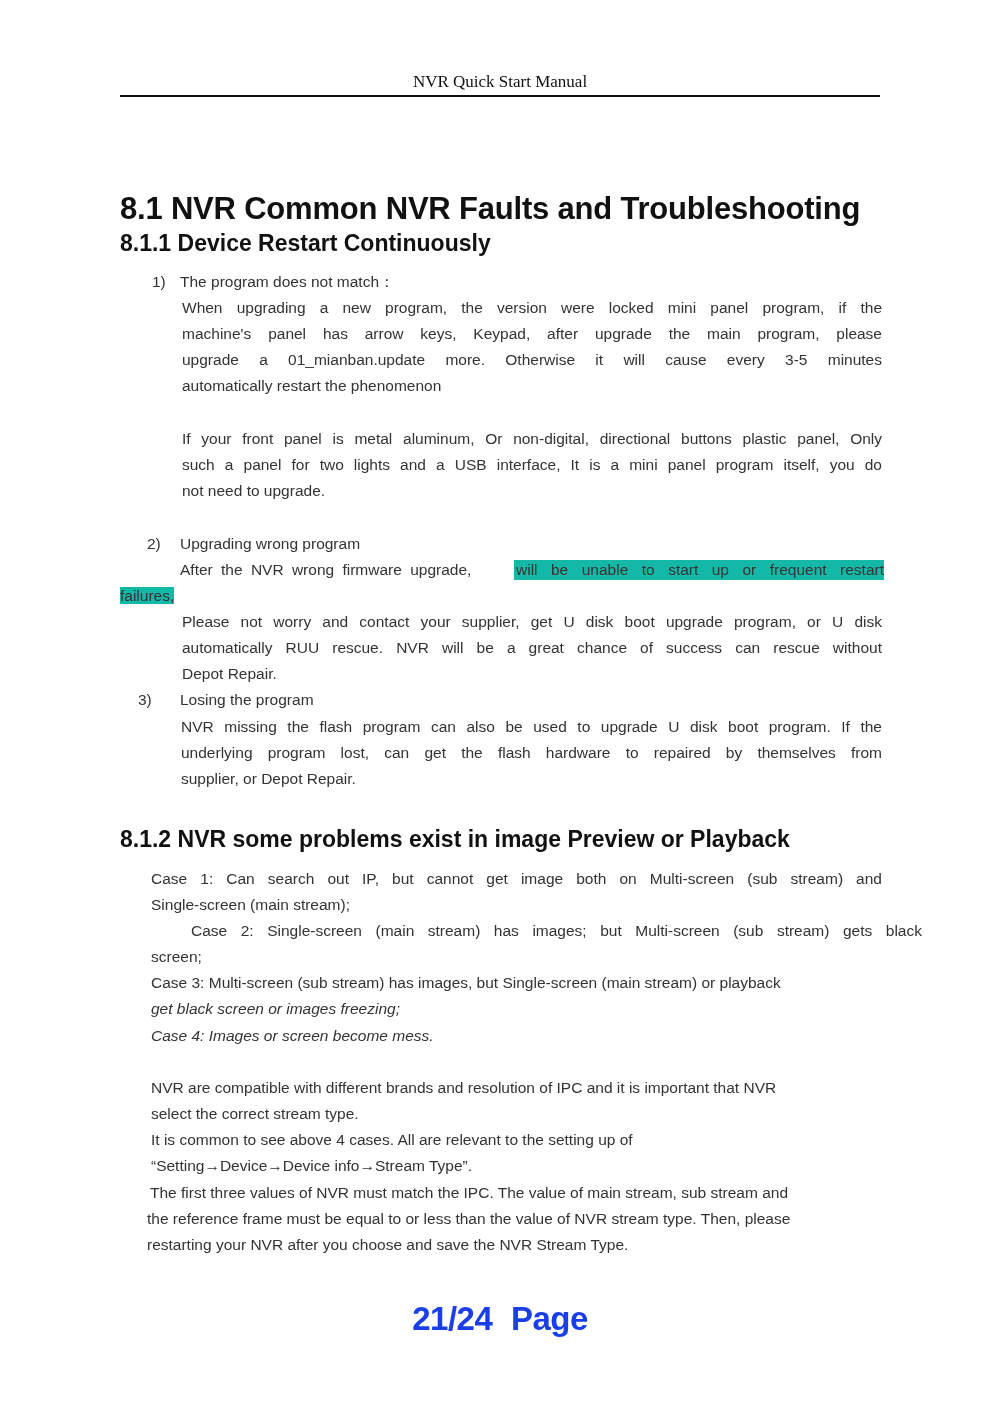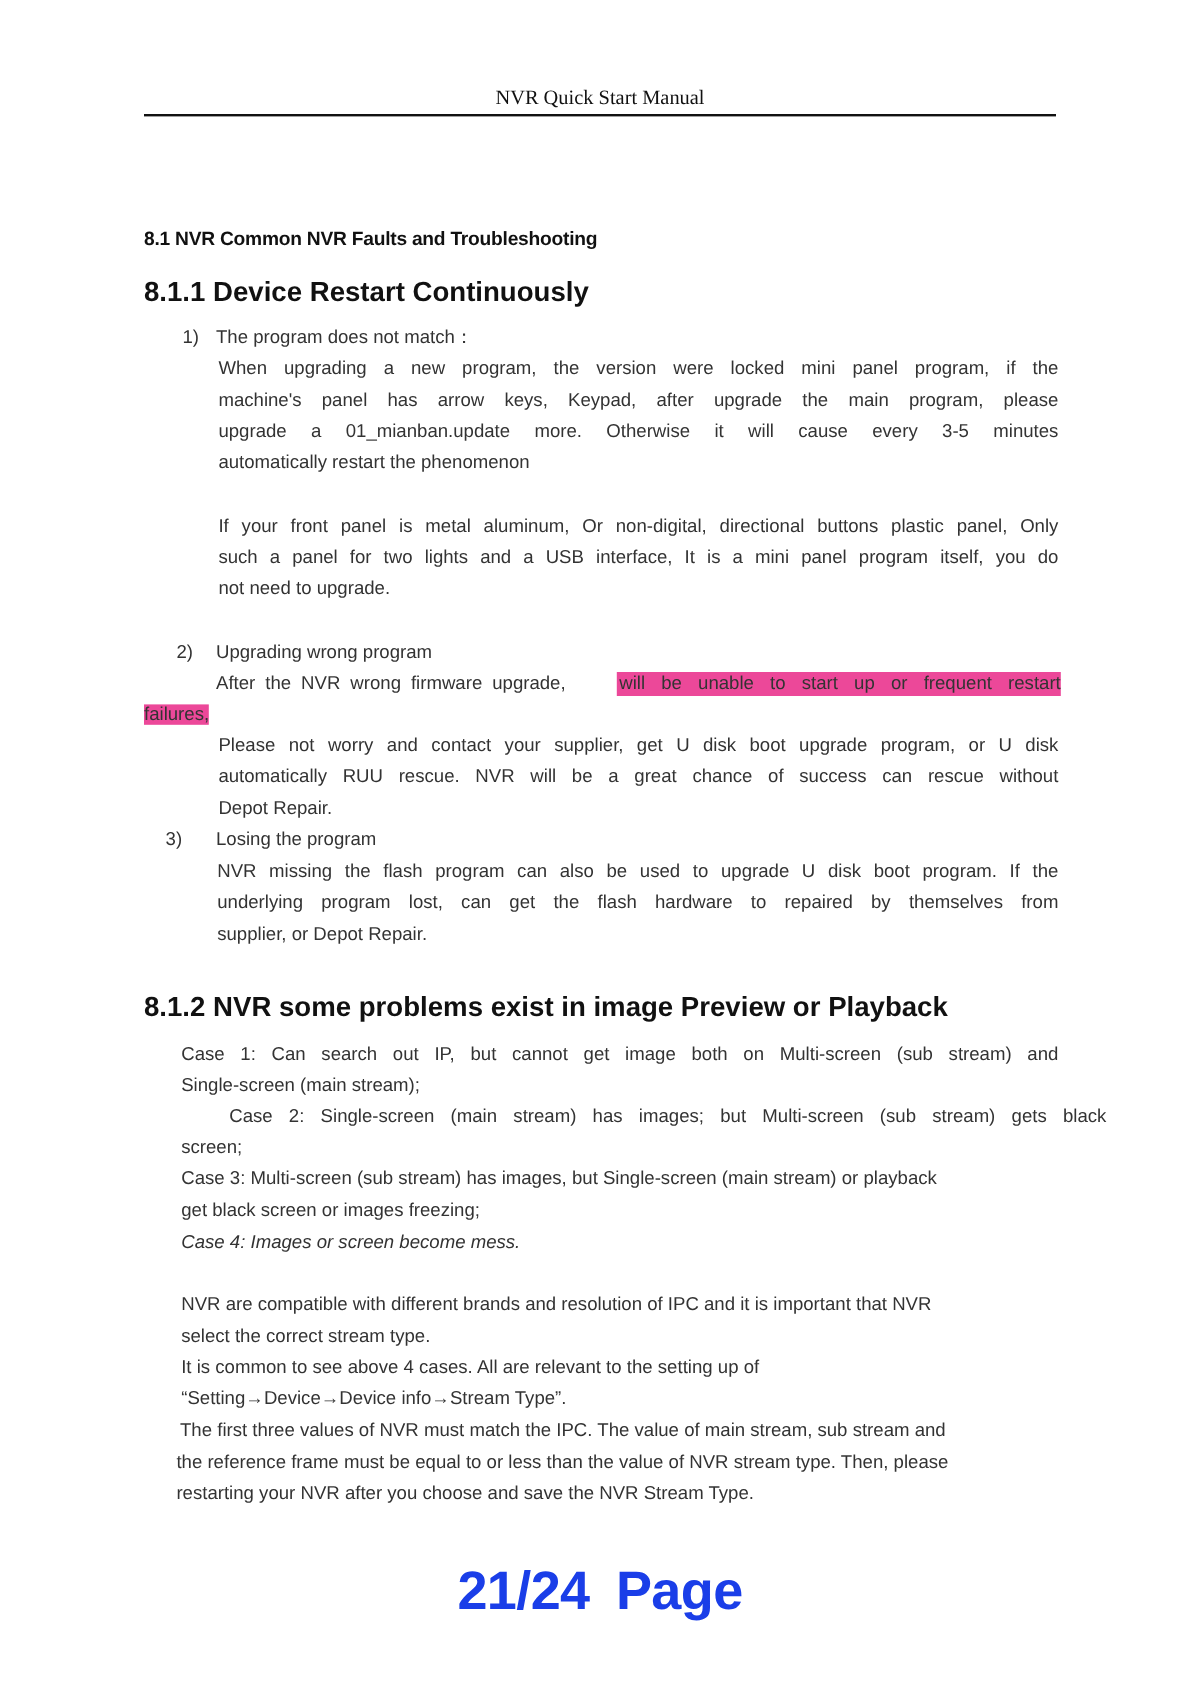--- a/index.html
+++ b/index.html
@@ -8,37 +8,37 @@
   .running-header {
     position: absolute; left: 120px; top: 72px; width: 760px; text-align: center;
     font-family: "Liberation Serif", serif; font-size: 17px; color: #111;
   }
   .header-rule {
     position: absolute; left: 120px; top: 95px; width: 760px; height: 0;
     border-top: 2px solid #111;
   }
   .h1 {
     position: absolute; left: 120px; top: 191px;
-    font-family: "Liberation Sans", sans-serif; font-weight: bold; font-size: 16px; color: #111;
+    font-family: "Liberation Sans", sans-serif; font-weight: bold; font-size: 31px; color: #111;
     letter-spacing: -0.2px;
   }
   .h2 {
     position: absolute; left: 120px;
     font-family: "Liberation Sans", sans-serif; font-weight: bold; font-size: 23px; color: #111;
   }
   .line {
     position: absolute; font-family: "Liberation Sans", sans-serif; font-size: 15.5px;
     color: #333; white-space: nowrap; line-height: 20px;
   }
   .just { text-align: justify; text-align-last: justify; white-space: normal; }
   .num { position: absolute; font-family: "Liberation Sans", sans-serif; font-size: 15.5px; color: #333; line-height: 20px; }
-  .hl { background: #ec4899; }
+  .hl { background: #14b8a6; }
   .page-number {
     position: absolute; left: 0; top: 1300px; width: 1000px; text-align: center;
-    font-family: "Liberation Sans", sans-serif; font-weight: bold; font-size: 45px;
+    font-family: "Liberation Sans", sans-serif; font-weight: bold; font-size: 33px;
     color: #1a3ee8; letter-spacing: -0.5px; word-spacing: 10px;
   }
 </style>
 </head>
 <body>
 
 <div class="page">
 
   <div class="running-header">NVR Quick Start Manual</div>
   <div class="header-rule"></div>
@@ -74,21 +74,21 @@
   <div class="line just" style="left:181px; top:743px; width:701px;">underlying program lost, can get the flash hardware to repaired by themselves from</div>
   <div class="line" style="left:181px; top:769px;">supplier, or Depot Repair.</div>
 
   <div class="h2" style="top:826px;">8.1.2 NVR some problems exist in image Preview or Playback</div>
 
   <div class="line just" style="left:151px; top:869px; width:731px;">Case 1:  Can search out IP, but cannot get image both on Multi-screen (sub stream) and</div>
   <div class="line" style="left:151px; top:895px;">Single-screen (main stream);</div>
   <div class="line just" style="left:151px; top:921px; width:731px;margin-left:40px;">Case 2:  Single-screen (main stream) has images; but Multi-screen (sub stream) gets black</div>
   <div class="line" style="left:151px; top:947px;">screen;</div>
   <div class="line" style="left:151px; top:973px;">Case 3:  Multi-screen (sub stream) has images, but Single-screen (main stream) or playback</div>
-  <div class="line" style="left:151px; top:999px;">get black screen or images freezing;</div>
+  <div class="line" style="left:151px; top:999px;font-style:italic;">get black screen or images freezing;</div>
   <div class="line" style="left:151px; top:1026px;font-style:italic;">Case 4:  Images or screen become mess.</div>
 
   <div class="line" style="left:151px; top:1078px;">NVR are compatible with different brands and resolution of IPC and it is important that NVR</div>
   <div class="line" style="left:151px; top:1104px;">select the correct stream type.</div>
   <div class="line" style="left:151px; top:1130px;">It is common to see above 4 cases. All are relevant to the setting up of</div>
   <div class="line" style="left:151px; top:1156px;">“Setting→Device→Device info→Stream Type”.</div>
   <div class="line" style="left:150px; top:1183px;text-align:center;">The first three values of NVR must match the IPC. The value of main stream, sub stream and</div>
   <div class="line" style="left:147px; top:1209px;">the reference frame must be equal to or less than the value of NVR stream type. Then, please</div>
   <div class="line" style="left:147px; top:1235px;">restarting your NVR after you choose and save the NVR Stream Type.</div>
 

